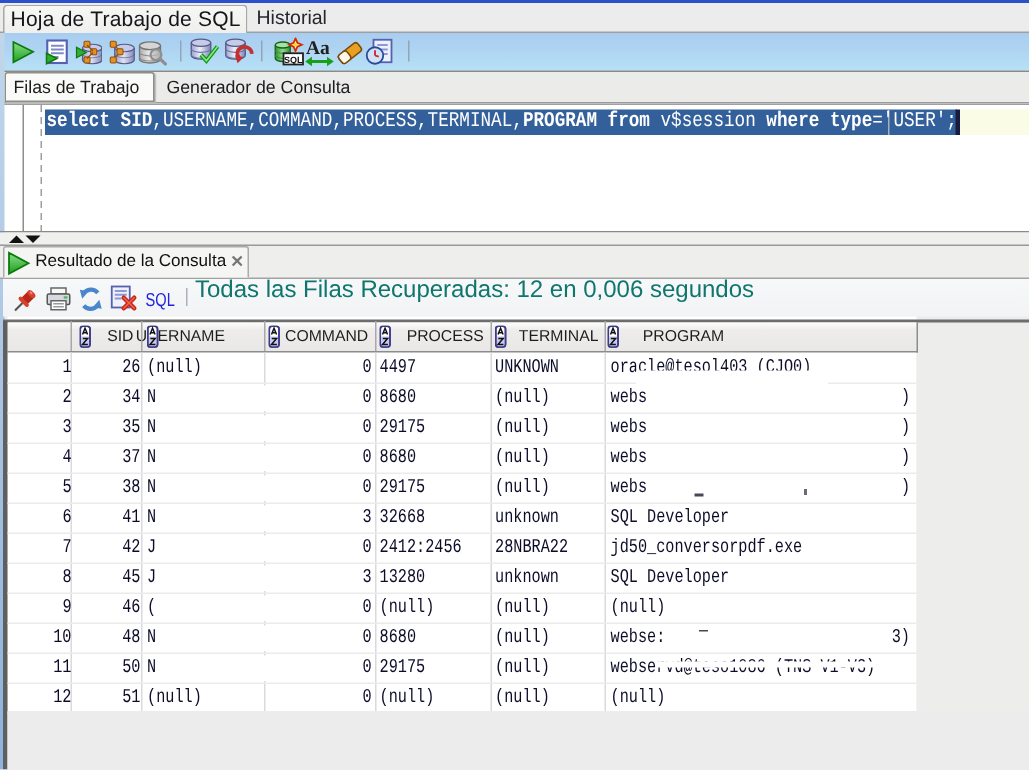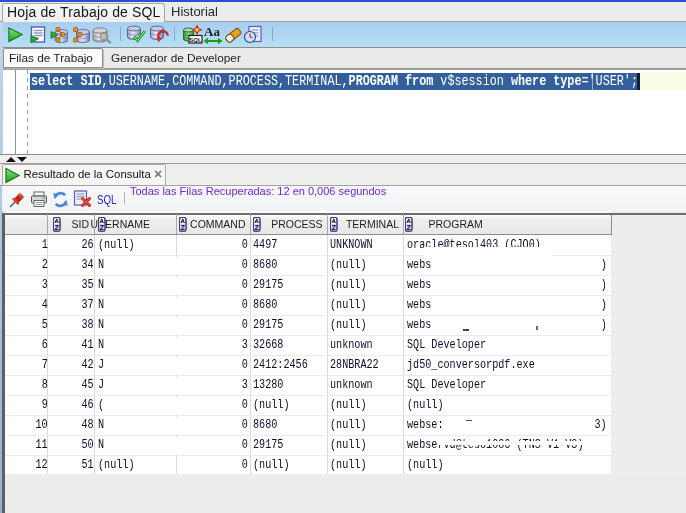--- a/index.html
+++ b/index.html
@@ -167,21 +167,21 @@
   </div>
 
 <div class="abs" style="left:120px;top:27px;width:1px;height:14px;background:#93a5b5;"></div>
 <div class="abs" style="left:174px;top:27px;width:1px;height:14px;background:#93a5b5;"></div>
 <div class="abs" style="left:272px;top:27px;width:1px;height:14px;background:#93a5b5;"></div>
 
 <div class="abs" style="left:0;top:48px;width:686px;height:20px;background:#ebebea;"></div>
 <div class="abs" style="left:0;top:68px;width:686px;height:1px;background:#9a9a9a;"></div>
 <div class="abs" style="left:3px;top:48px;width:100px;height:20px;background:#fafaf8;border:1px solid #8e8e8a;border-radius:2px 2px 0 0;box-sizing:border-box;box-shadow:1px 1px 1px #b9b9b4;"></div>
 <div class="abs" style="left:9px;top:51px;font-size:11.8px;color:#1c1c20;">Filas de Trabajo</div>
-<div class="abs" style="left:111px;top:51px;font-size:11.8px;color:#1c1c20;">Generador de Developer</div>
+<div class="abs" style="left:111px;top:51px;font-size:11.8px;color:#1c1c20;">Generador de Consulta</div>
 
 <div class="abs" style="left:0;top:69px;width:686px;height:86px;background:#ffffff;"></div>
 <div class="abs" style="left:0;top:69px;width:686px;height:1px;background:#a0a0a0;"></div>
 
 <div class="abs" style="left:0;top:22px;width:2.5px;height:491px;background:linear-gradient(#c2d6ea,#8fb2dc);"></div>
 
 <div class="abs" style="left:15px;top:70px;width:1px;height:84px;background:#8e8e8e;"></div>
 
 <div class="abs" style="left:27px;top:70px;width:1px;height:84px;background:repeating-linear-gradient(#9e9e9e 0 4.5px,#ffffff 4.5px 8px);"></div>
 
@@ -251,21 +251,21 @@
         <line x1="16.5" y1="8.5" x2="9.5" y2="15.5"></line>
       </g>
 <g stroke="#ee6655" stroke-width="1" stroke-linecap="round">
         <line x1="9.5" y1="8.5" x2="16.5" y2="15.5"></line>
         <line x1="16.5" y1="8.5" x2="9.5" y2="15.5"></line>
       </g>
 </svg>
   </div>
 <div class="abs" style="left:96.5px;top:192.5px;font-size:12.5px;color:#2222dd;transform:scaleX(0.78);transform-origin:left center;">SQL</div>
 <div class="abs" style="left:124px;top:192px;width:1px;height:12px;background:#a9b2bc;"></div>
-<div class="abs" style="left:130px;top:185px;font-size:11px;color:#6d28d9;">Todas las Filas Recuperadas: 12 en 0,006 segundos</div>
+<div class="abs" style="left:130px;top:185px;font-size:16px;color:#0f766e;">Todas las Filas Recuperadas: 12 en 0,006 segundos</div>
 
 <div class="abs" style="left:4.5px;top:211px;width:606.5px;height:263px;background:#ffffff;"></div>
 <div class="abs" style="left:611px;top:215px;width:75px;height:259px;background:#ededeb;"></div>
 <div class="abs" style="left:2px;top:213px;width:684px;height:1.5px;background:#6d6d6d;"></div>
 
 <div class="abs" style="left:4.5px;top:214.5px;width:607px;height:20px;background:linear-gradient(#fdfdfc,#eeedec 25%,#e9e8e6);border-bottom:1.5px solid #8c8c8c;border-right:1.5px solid #8c8c8c;box-sizing:border-box;"></div>
 
 <div class="abs" style="left:2px;top:214px;width:2.5px;height:299px;background:#5f5f5f;"></div>
 
 <div class="abs" style="right:597px;top:217px;height:15px;line-height:15px;font-size:10.5px;color:#1d1d1d;">SID</div>

